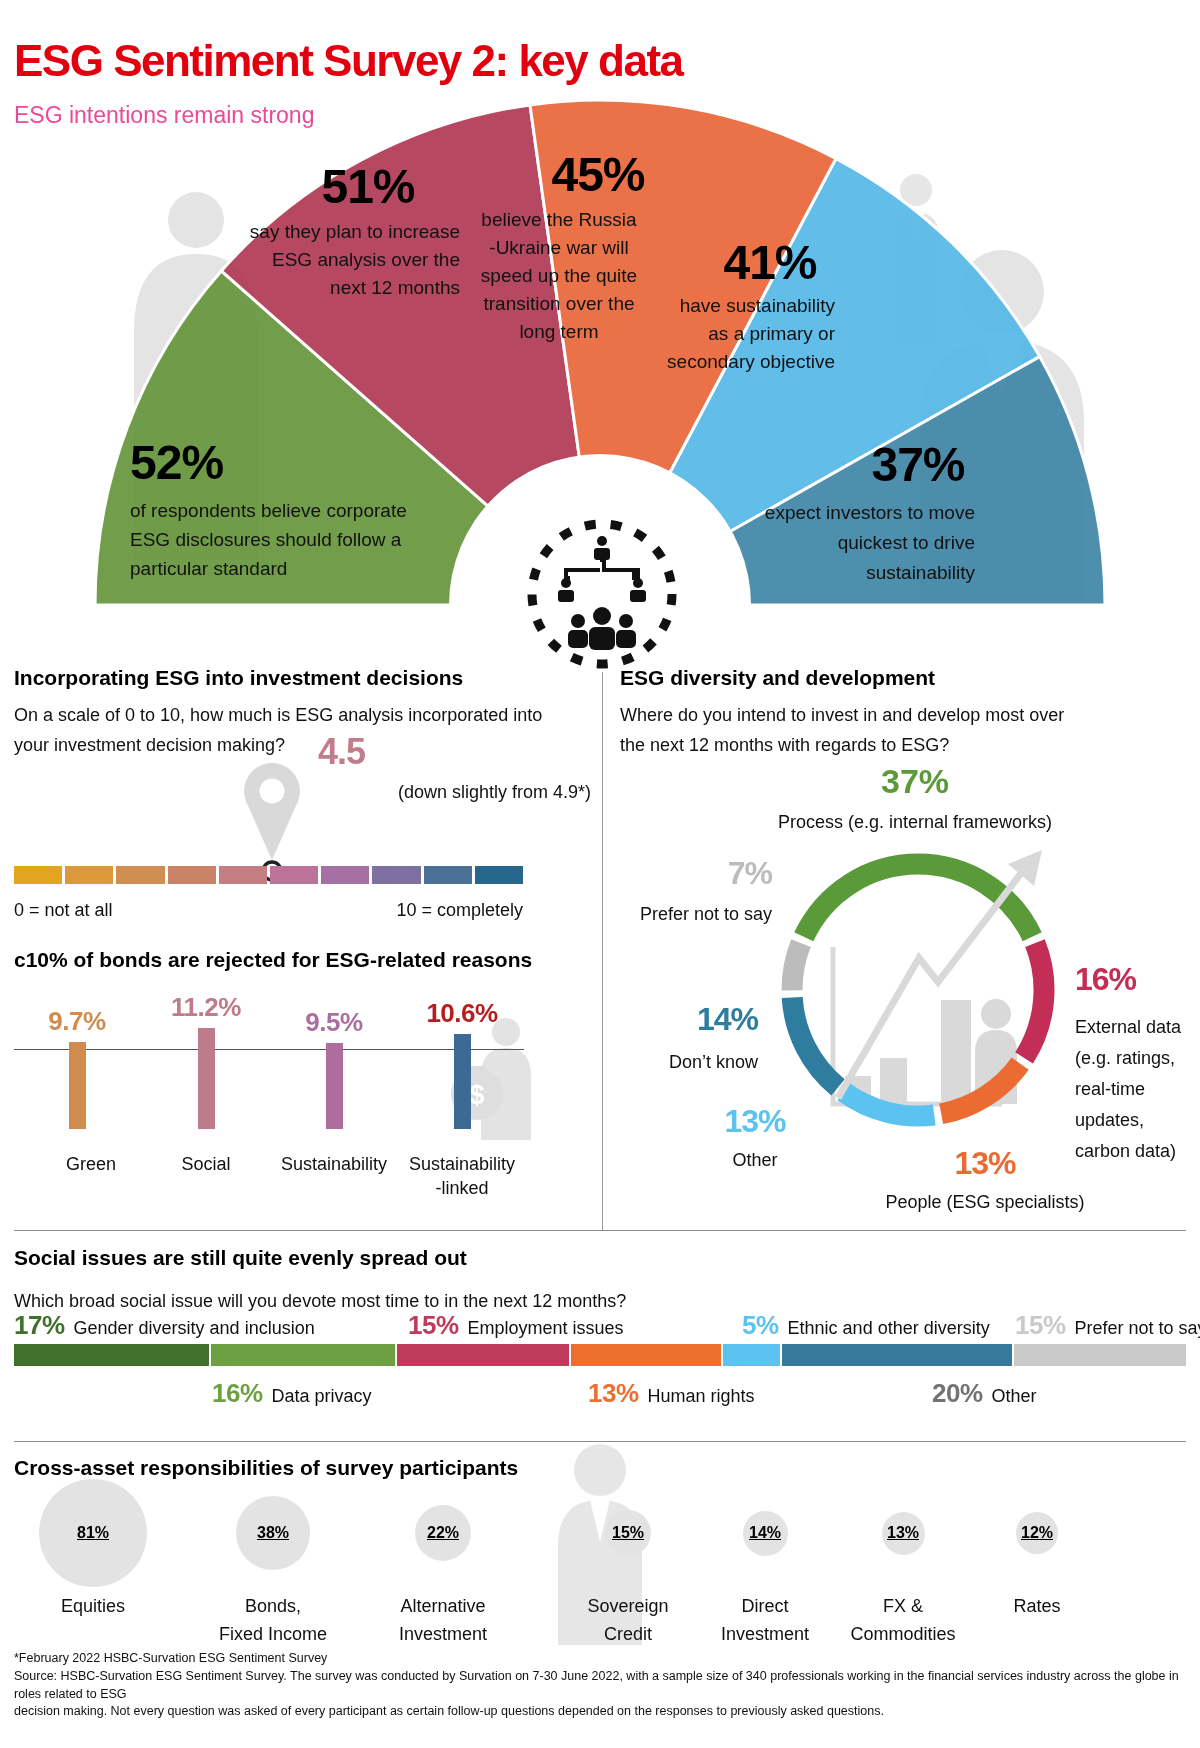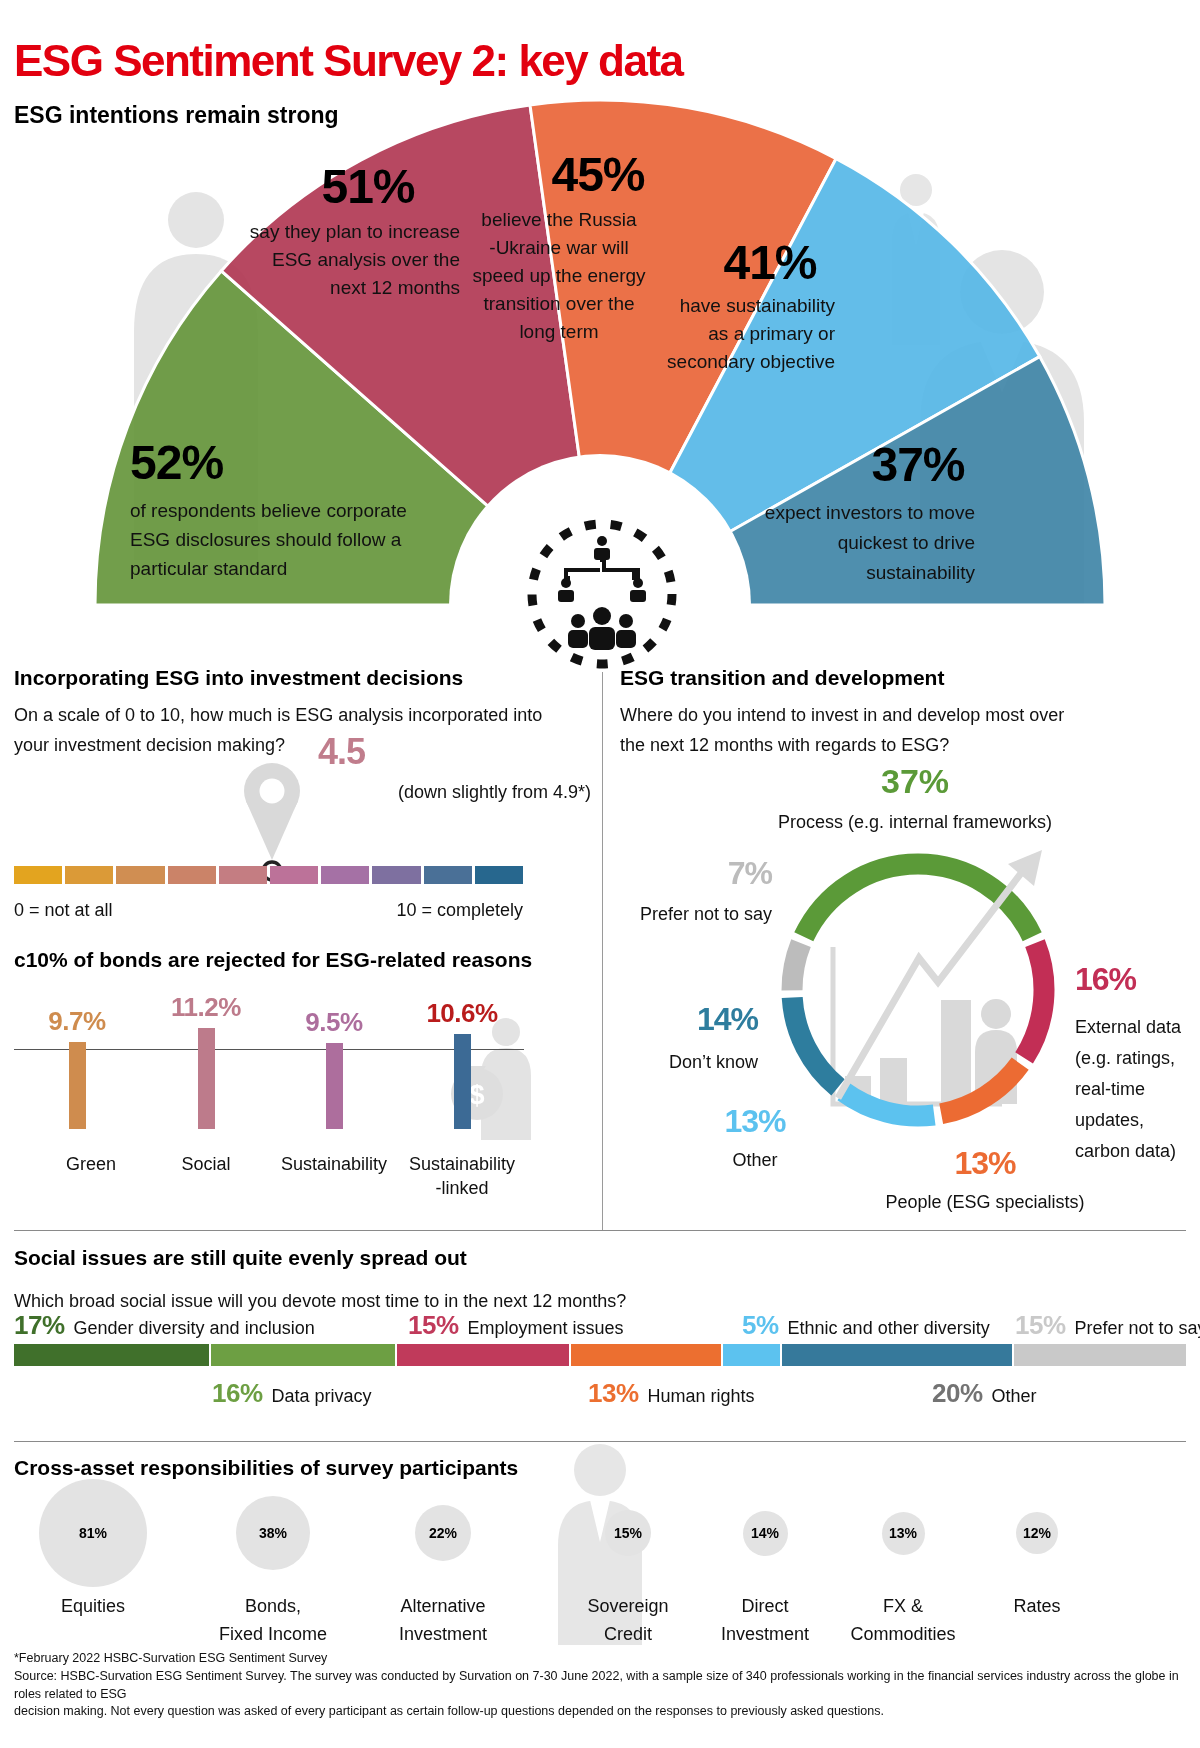--- a/index.html
+++ b/index.html
@@ -2,21 +2,21 @@
 <html><head>
 <meta charset="utf-8">
 <style>
   html,body{margin:0;padding:0;background:#fff;}
   #page{position:relative;width:1200px;height:1748px;background:#fff;overflow:hidden;
         font-family:"Liberation Sans","DejaVu Sans",sans-serif;color:#111;}
   .abs{position:absolute;}
   svg.layer{position:absolute;left:0;top:0;}
   h1,h2{margin:0;padding:0;}
   .title{font-size:44px;font-weight:bold;color:#e2000f;letter-spacing:-1.5px;}
-  .h2a{font-size:23px;font-weight:bold;color:#000000;}
+  .h2a{font-size:23px;font-weight:normal;color:#ec4899;}
   .h2{font-size:21px;font-weight:bold;color:#000;}
   .num48{font-size:48px;font-weight:bold;color:#000;letter-spacing:-1px;line-height:50px;}
   .desc{font-size:19px;line-height:29px;color:#111;}
   .q{font-size:18px;line-height:30px;color:#111;}
   .pct36{font-size:36px;font-weight:bold;letter-spacing:-1px;}
   .pct34{font-size:34px;font-weight:bold;}
   .pct32{font-size:32px;font-weight:bold;letter-spacing:-1px;line-height:34px;}
   .pct26{font-size:26px;font-weight:bold;letter-spacing:-0.5px;}
   .lbl{font-size:18px;color:#111;line-height:24px;}
   .tR{text-align:right;}.tC{text-align:center;}
@@ -25,21 +25,21 @@
   #scale-bar{position:absolute;left:14px;top:866px;width:509px;height:18px;display:flex;gap:3px;}
   #scale-bar span{flex:1;}
   #stack-bar{position:absolute;left:14px;top:1344px;width:1172px;height:22px;display:flex;}
   #stack-bar span{height:100%;}
   #stack-bar span:not(:last-child){border-right:2px solid #fff;}
   .bond-group{position:absolute;bottom:61px;width:140px;display:flex;flex-direction:column;align-items:center;}
   .bond-group .bar{width:17px;}
   .bond-group .pct{margin-bottom:5px;}
   .soc-lab{position:absolute;display:flex;align-items:baseline;gap:9px;white-space:nowrap;}
   .asset-circle{position:absolute;border-radius:50%;background:#e3e3e3;display:flex;align-items:center;justify-content:center;
-                font-size:14px;font-weight:bold;color:#000;white-space:nowrap;}
+                font-size:16px;font-weight:bold;color:#000;white-space:nowrap;text-decoration:underline;}
   .asset-label{position:absolute;width:170px;text-align:center;font-size:18px;line-height:28px;color:#111;}
   .foot{font-size:12.5px;line-height:17.5px;color:#111;}
 </style>
 </head>
 <body>
 
 <div id="page">
 
   <svg class="layer" width="1200" height="1748">
     <g fill="#e4e4e4">
@@ -142,21 +142,21 @@
   <div class="abs num48 tC" style="left:268px;top:162px;width:200px;">51%</div>
   <div class="abs desc tR" style="left:230px;top:218px;width:230px;line-height:28px;">
     <div>say they plan to increase</div>
       <div>ESG analysis over the</div>
       <div>next 12 months</div>
   </div>
   <div class="abs num48 tC" style="left:498px;top:150px;width:200px;">45%</div>
   <div class="abs desc tC" style="left:463px;top:206px;width:192px;line-height:28px;">
     <div>believe the Russia</div>
       <div>-Ukraine war will</div>
-      <div>speed up the energy</div>
+      <div>speed up the quite</div>
     <div>transition over the</div>
       <div>long term</div>
   </div>
   <div class="abs num48 tC" style="left:670px;top:238px;width:200px;">41%</div>
   <div class="abs desc tR" style="left:610px;top:292px;width:225px;line-height:28px;">
     <div>have sustainability</div>
       <div>as a primary or</div>
       <div>secondary objective</div>
   </div>
   <div class="abs num48 tC" style="left:818px;top:440px;width:200px;">37%</div>
@@ -219,21 +219,21 @@
     <div class="abs lbl tC" style="left:250px;top:162px;width:140px;">
         <div>Sustainability</div>
         <div></div>
       </div>
     <div class="abs lbl tC" style="left:378px;top:162px;width:140px;">
         <div>Sustainability</div>
         <div>-linked</div>
       </div>
   </div>
 
-  <h2 class="abs h2" style="left:620px;top:666px;">ESG transition and development</h2>
+  <h2 class="abs h2" style="left:620px;top:666px;">ESG diversity and development</h2>
   <div class="abs q" style="left:620px;top:700px;">
     <div>Where do you intend to invest in and develop most over</div>
       <div>the next 12 months with regards to ESG?</div>
   </div>
   <div class="abs pct34 tC" style="left: 815px; top: 762px; width: 200px; color: rgb(91, 154, 56);">37%</div>
   <div class="abs lbl tC" style="left:765px;top:810px;width:300px;white-space:nowrap;">Process (e.g. internal frameworks)</div>
 
   <div class="abs pct32 tR" style="left: 572px; top: 856px; width: 200px; color: rgb(188, 188, 188);">7%</div>
   <div class="abs lbl tR" style="left:572px;top:902px;width:200px;">Prefer not to say</div>
 

